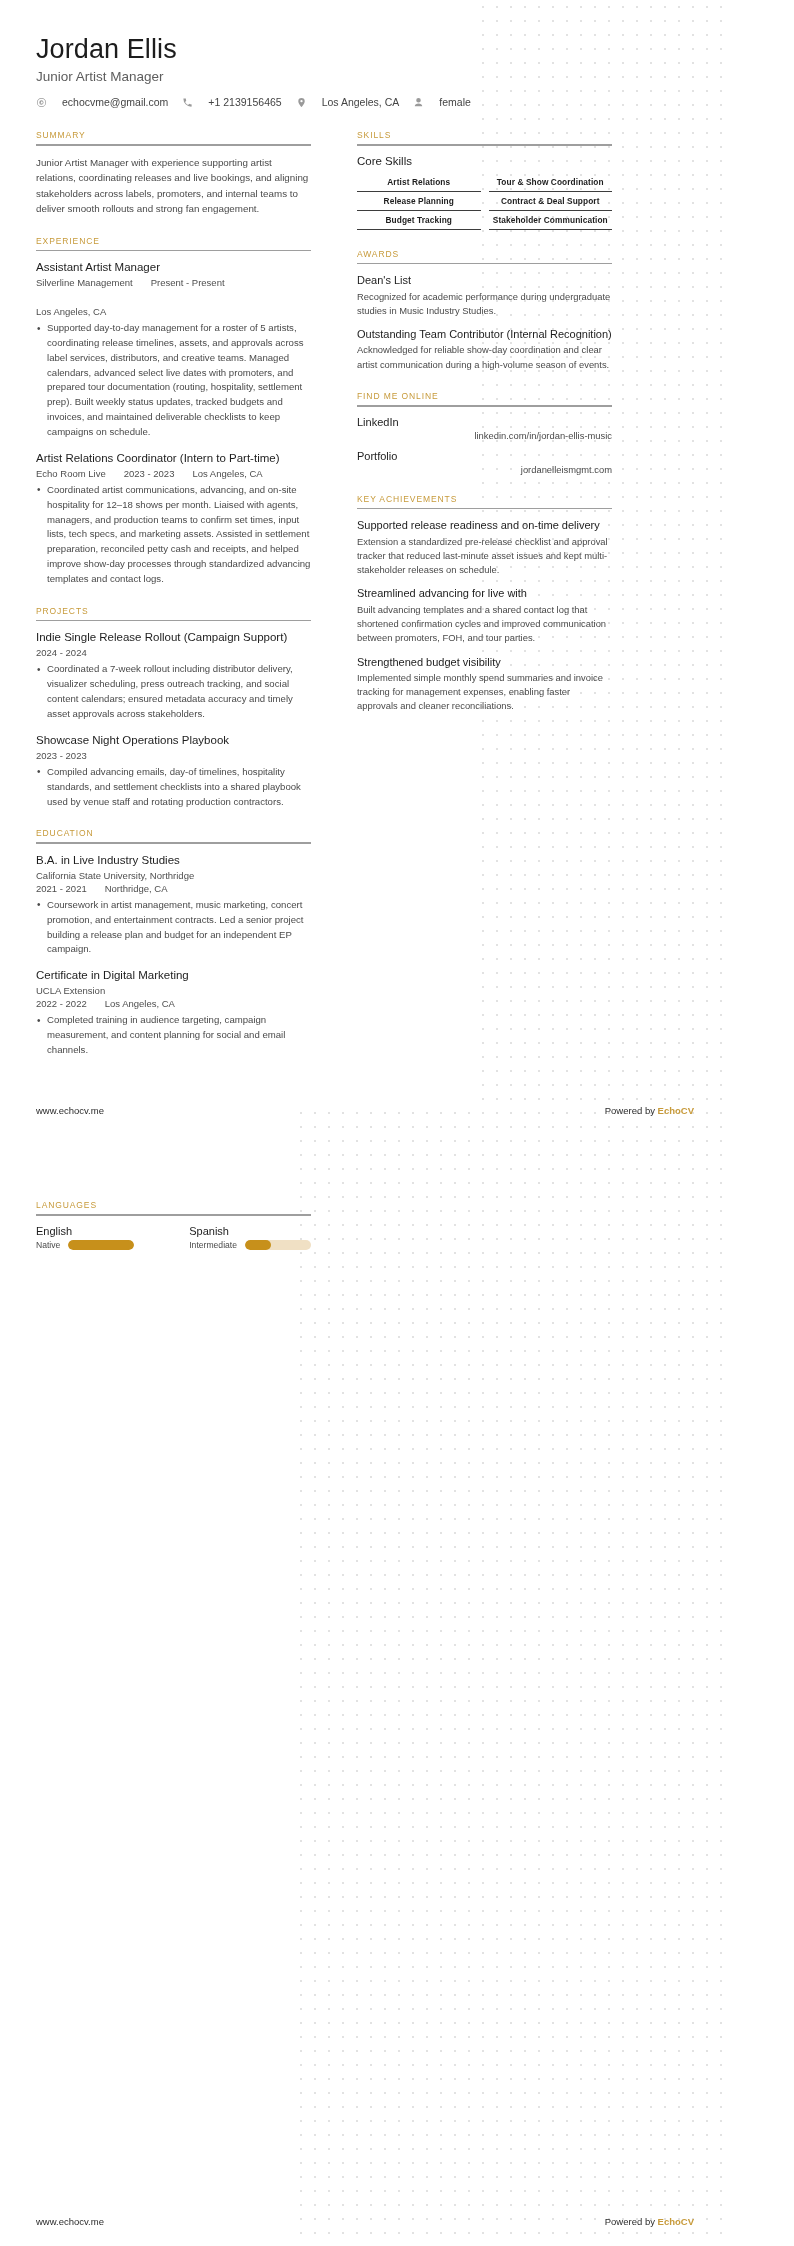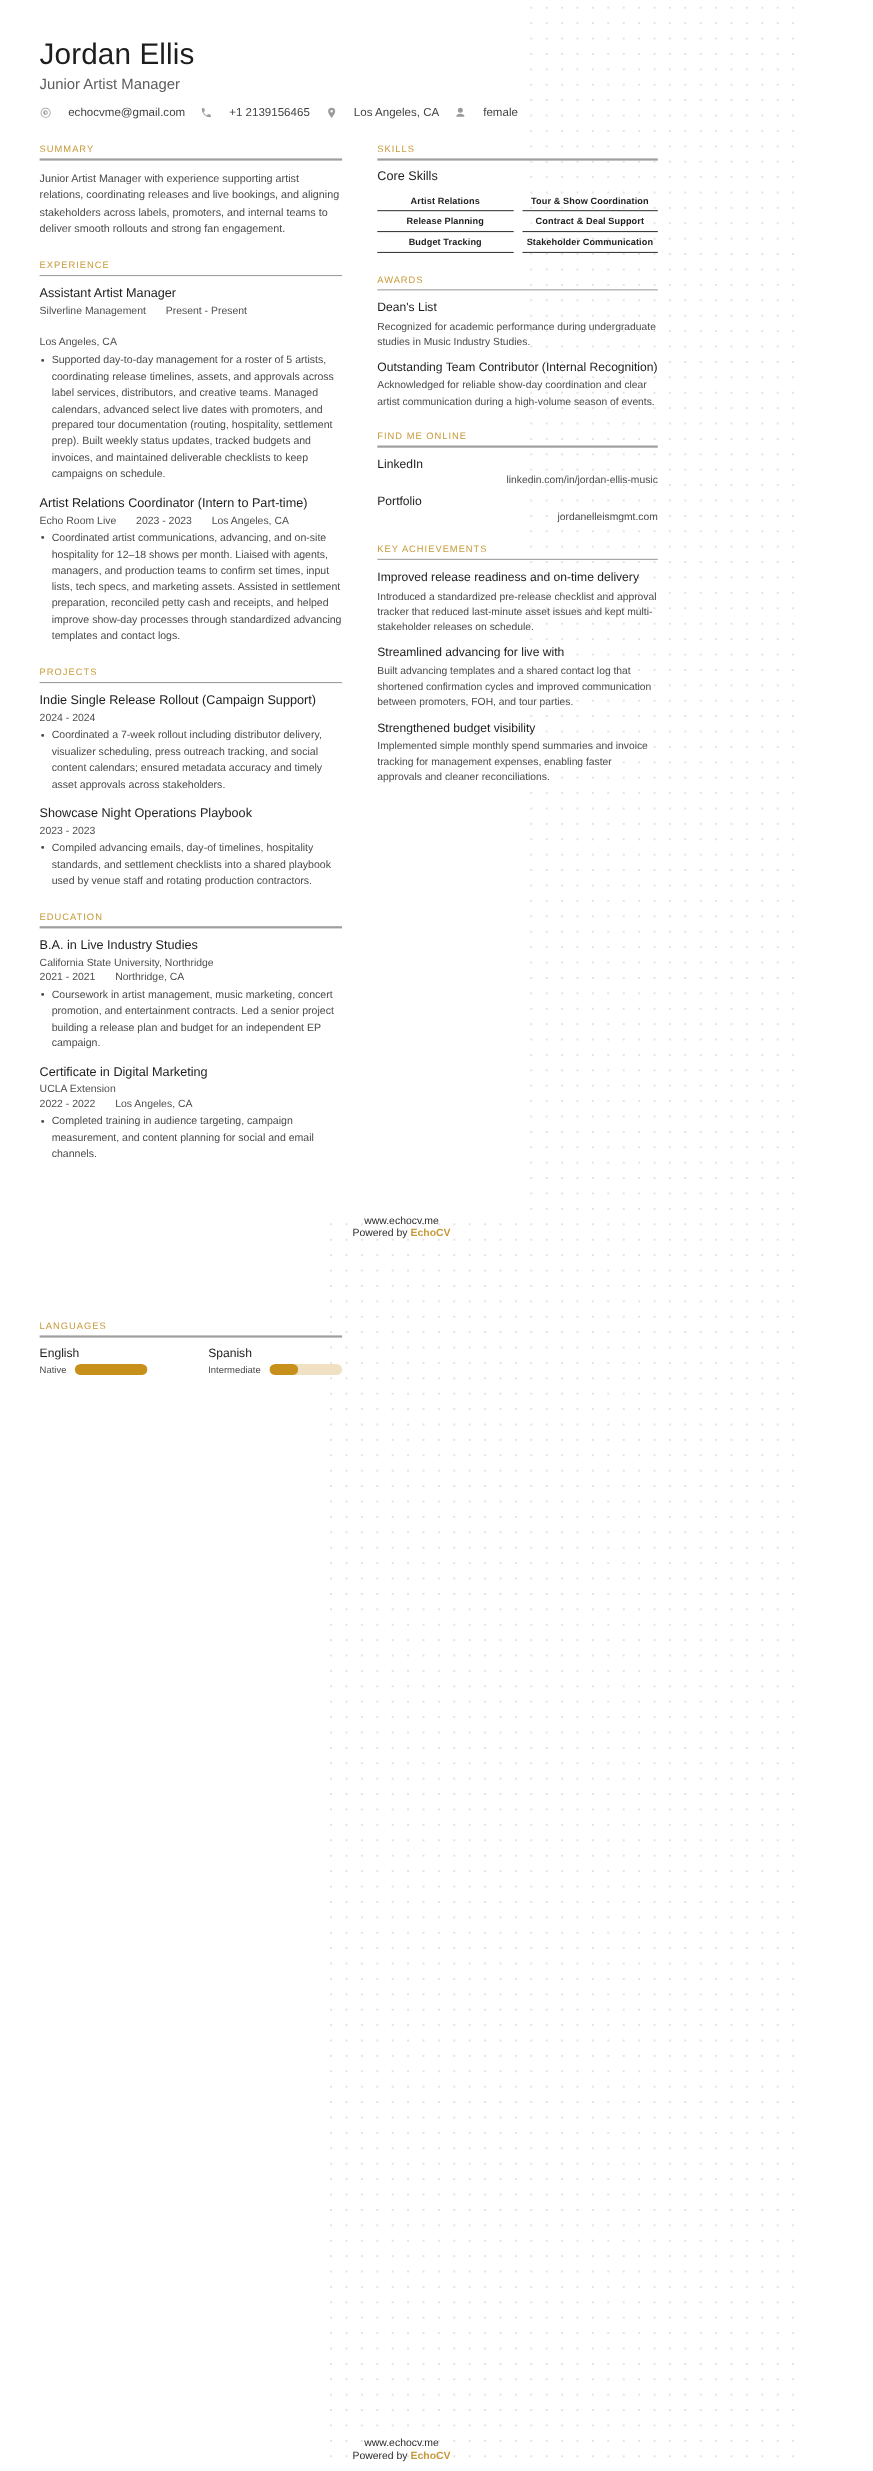--- a/index.html
+++ b/index.html
@@ -83,21 +83,21 @@
     justify-content: center;
     color: #9a9a9a;
   }
   .contact-item .ico svg { width: 11px; height: 11px; fill: #9a9a9a; }
 
   
   .columns {
     display: flex;
     padding: 0 36px;
     margin-top: 22px;
-    gap: 32px;
+    gap: 46px;
     align-items: flex-start;
   }
   .col-left  { width: 275px; flex: 0 0 275px; }
   .col-right { width: 255px; flex: 0 0 255px; }
 
   
   .sec { margin-bottom: 19px; }
   .sec-title {
     font-size: 8.5px;
     letter-spacing: 0.9px;
@@ -217,21 +217,20 @@
   .footer {
     position: absolute;
     left: 36px;
     right: 36px;
     display: flex;
     justify-content: space-between;
     align-items: center;
     font-size: 9.5px;
     color: #2b2b2b;
     z-index: 3;
-    flex-direction: column;
   }
   .footer-brand b { color: #c79a3a; font-weight: bold; }
   .footer-1 { top: 1105px; }
   .footer-2 { top: 2216px; }
 
   
   .lang-block {
     position: absolute;
     left: 36px;
     top: 1200px;
@@ -464,22 +463,22 @@
           <div class="link-item">
             <div class="link-label">Portfolio</div>
             <div class="link-url">jordanelleismgmt.com</div>
           </div>
         </div>
 
         <div class="sec">
           <div class="sec-title">KEY ACHIEVEMENTS</div>
           <div class="sec-rule"></div>
           <div class="item">
-            <div class="item-title">Improved release readiness and on-time delivery</div>
-            <div class="item-desc">Introduced a standardized pre-release checklist and approval tracker that reduced last-minute asset issues and kept multi-stakeholder releases on schedule.</div>
+            <div class="item-title">Supported release readiness and on-time delivery</div>
+            <div class="item-desc">Extension a standardized pre-release checklist and approval tracker that reduced last-minute asset issues and kept multi-stakeholder releases on schedule.</div>
           </div>
           <div class="item">
             <div class="item-title">Streamlined advancing for live with</div>
             <div class="item-desc">Built advancing templates and a shared contact log that shortened confirmation cycles and improved communication between promoters, FOH, and tour parties.</div>
           </div>
           <div class="item">
             <div class="item-title">Strengthened budget visibility</div>
             <div class="item-desc">Implemented simple monthly spend summaries and invoice tracking for management expenses, enabling faster approvals and cleaner reconciliations.</div>
           </div>
         </div>

